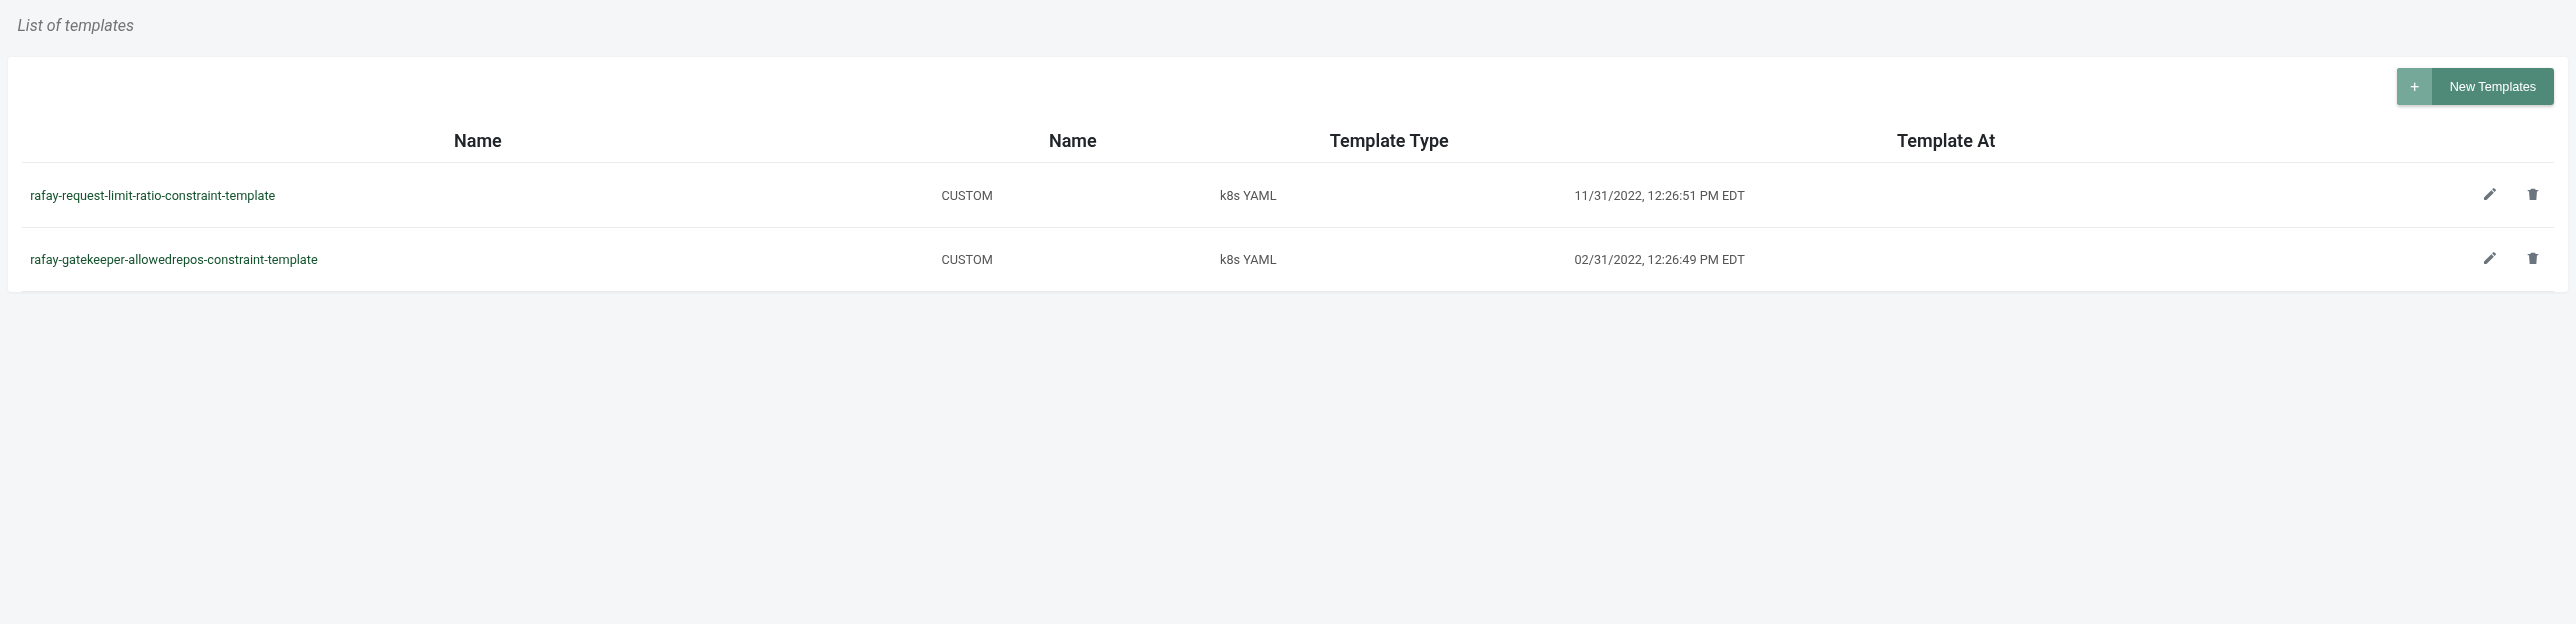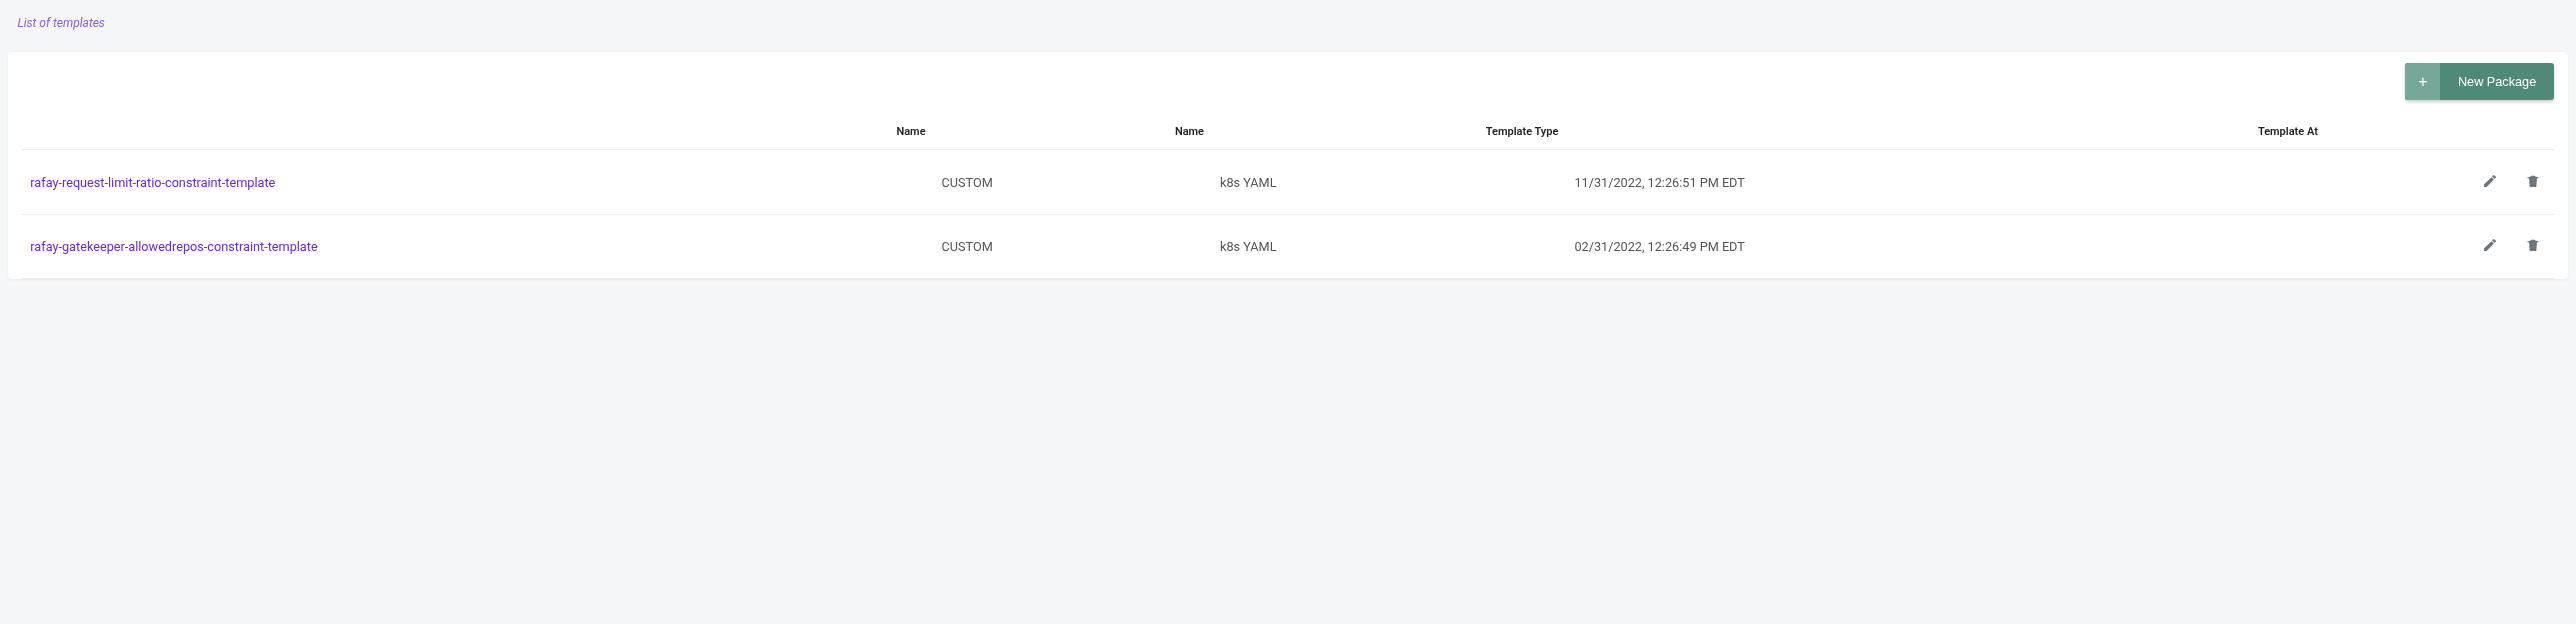--- a/index.html
+++ b/index.html
@@ -18,22 +18,22 @@
     }
     .page-title {
       font-size: 22px;
       font-weight: 500;
       color: #f5a623;
       margin-bottom: 6.4px;
       padding-left: 9.5px;
     }
     .page-subtitle {
       font-style: italic;
-      color: #8b5cf6;
-      font-size: 12px;
+      color: #737373;
+      font-size: 16px;
       margin-bottom: 22px;
       padding-left: 9.5px;
     }
     .card {
       background: #ffffff;
       border-radius: 3.2px;
       box-shadow: 0 0.8px 2.4px rgba(0,0,0,0.05);
       padding: 11px 14.3px 0 14.3px;
     }
     .toolbar {
@@ -68,41 +68,41 @@
       display: flex;
       align-items: center;
       padding: 0 17.5px;
     }
     .table {
       width: 100%;
       border-collapse: collapse;
       table-layout: fixed;
     }
     .table th {
-      text-align: right;
+      text-align: center;
       font-weight: 600;
-      font-size: 11px;
+      font-size: 18px;
       color: #212529;
       padding: 11px 8px;
       border-bottom: 0.8px solid #e9ecef;
     }
     .table td {
       padding: 17.5px 8px;
       border-bottom: 0.8px solid #e9ecef;
       font-size: 12.7px;
       color: #555;
       vertical-align: middle;
     }
     .col-name { width: 36%; }
     .col-type { width: 11%; }
     .col-package { width: 14%; }
     .col-created { width: 30%; }
     .col-actions { width: 9%; }
     .link {
-      color: #6d28d9;
+      color: #14532d;
       text-decoration: none;
       cursor: pointer;
       text-align: right;
     }
     .actions-cell {
       text-align: right;
       white-space: nowrap;
     }
     .icon-btn {
       background: none;
@@ -124,21 +124,21 @@
 </head>
 <body>
 
 <div class="page-wrapper">
   <div class="page-subtitle">List of templates</div>
 
   <div class="card">
     <div class="toolbar">
       <button class="btn-new">
         <span class="plus-segment">+</span>
-        <span class="label-segment">New Package</span>
+        <span class="label-segment">New Templates</span>
       </button>
     </div>
 
     <table class="table">
       <colgroup>
         <col class="col-name">
         <col class="col-type">
         <col class="col-package">
         <col class="col-created">
         <col class="col-actions">

